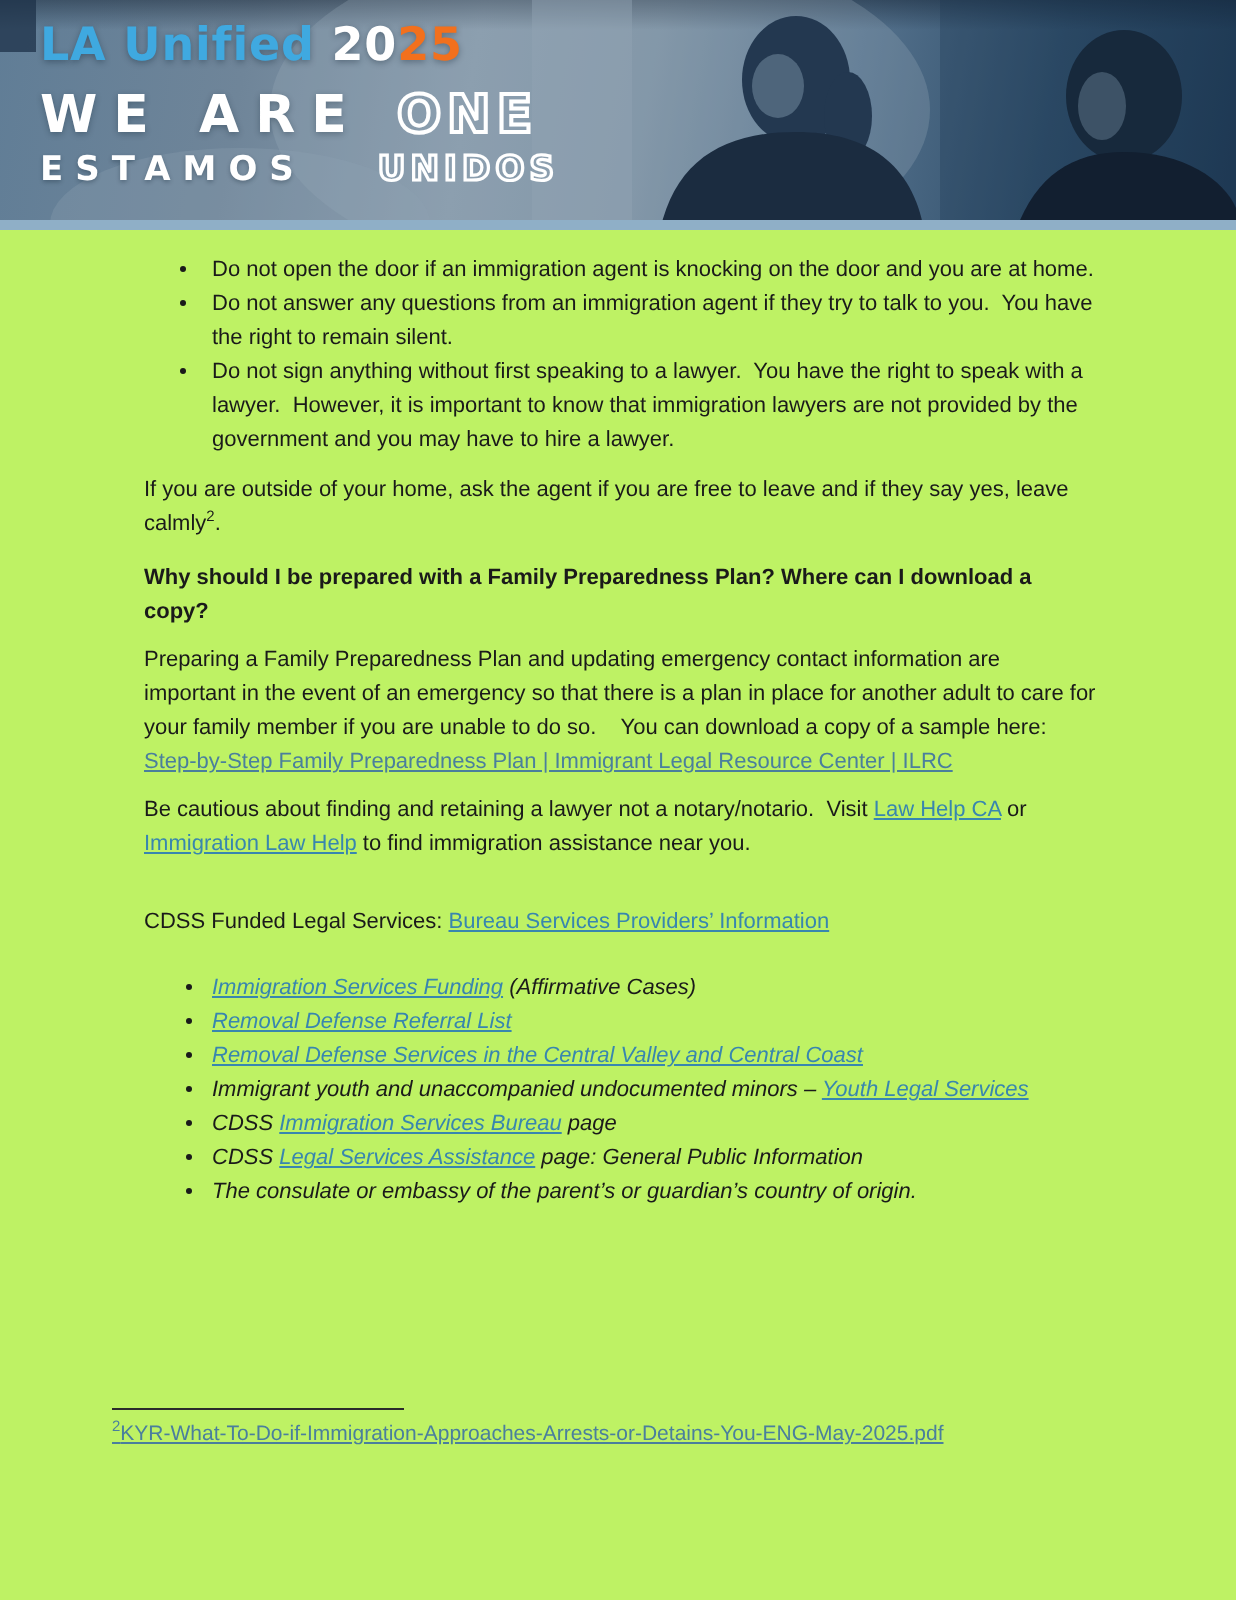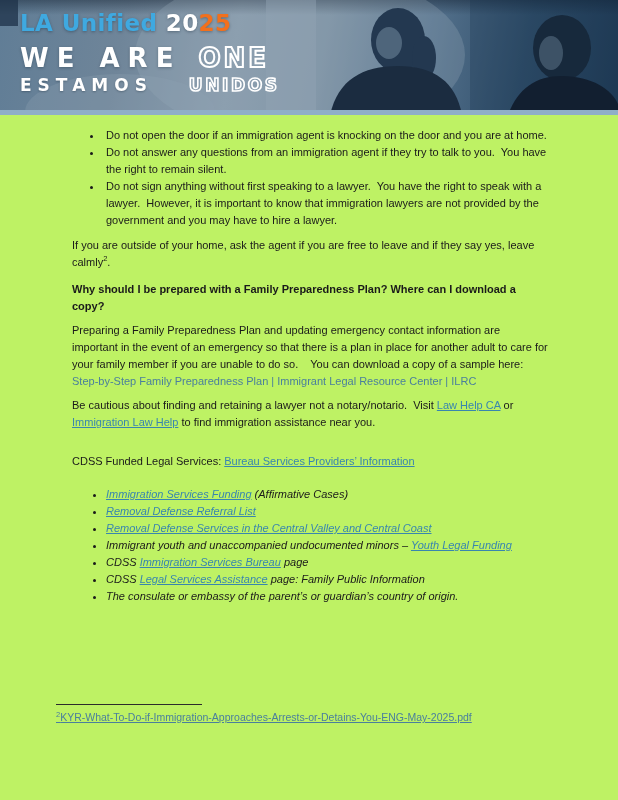--- a/index.html
+++ b/index.html
@@ -74,21 +74,21 @@
   ul.doc-list li { padding-left: 3px; }
 
   .para-outside { margin-top: 8px; }
   .q-heading { margin-top: 10px; font-weight: bold; }
   .para-preparing { margin-top: 7px; }
   .q-heading2 { margin-top: 14px; font-weight: bold; }
   .para-cautious { margin-top: 7px; max-width: 452px; }
   .cdss-line { margin-top: 22px; }
   ul.services-list { margin-top: 16px; padding-left: 34px; list-style: disc outside; font-style: italic; }
 
-  a.link-teal { color: #4A7F9D; cursor: pointer; }
+  a.link-teal { color: #4A7F9D; text-decoration: underline; cursor: pointer; }
   a.link-blue { color: #3886AF; text-decoration: underline; cursor: pointer; }
 
   sup.fnref {
     font-size: 7.5px;
     vertical-align: super;
     line-height: 0;
   }
 
   
   .footnote {
@@ -173,27 +173,27 @@
       <li>
         <span></span><a class="link-blue">Immigration Services Funding</a><span> (Affirmative Cases)</span>
       </li>
       <li>
         <span></span><a class="link-blue">Removal Defense Referral List</a><span></span>
       </li>
       <li>
         <span></span><a class="link-blue">Removal Defense Services in the Central Valley and Central Coast</a><span></span>
       </li>
       <li>
-        <span>Immigrant youth and unaccompanied undocumented minors – </span><a class="link-blue">Youth Legal Funding</a><span></span>
+        <span>Immigrant youth and unaccompanied undocumented minors – </span><a class="link-blue">Youth Legal Services</a><span></span>
       </li>
       <li>
         <span>CDSS </span><a class="link-blue">Immigration Services Bureau</a><span> page</span>
       </li>
       <li>
-        <span>CDSS </span><a class="link-blue">Legal Services Assistance</a><span> page: Family Public Information</span>
+        <span>CDSS </span><a class="link-blue">Legal Services Assistance</a><span> page: General Public Information</span>
       </li>
       <li>
         <span>The consulate or embassy of the parent’s or guardian’s country of origin.</span>
       </li>
     </ul>
 
   </div>
 
   <div class="footnote">
     <div class="footnote-rule"></div>

